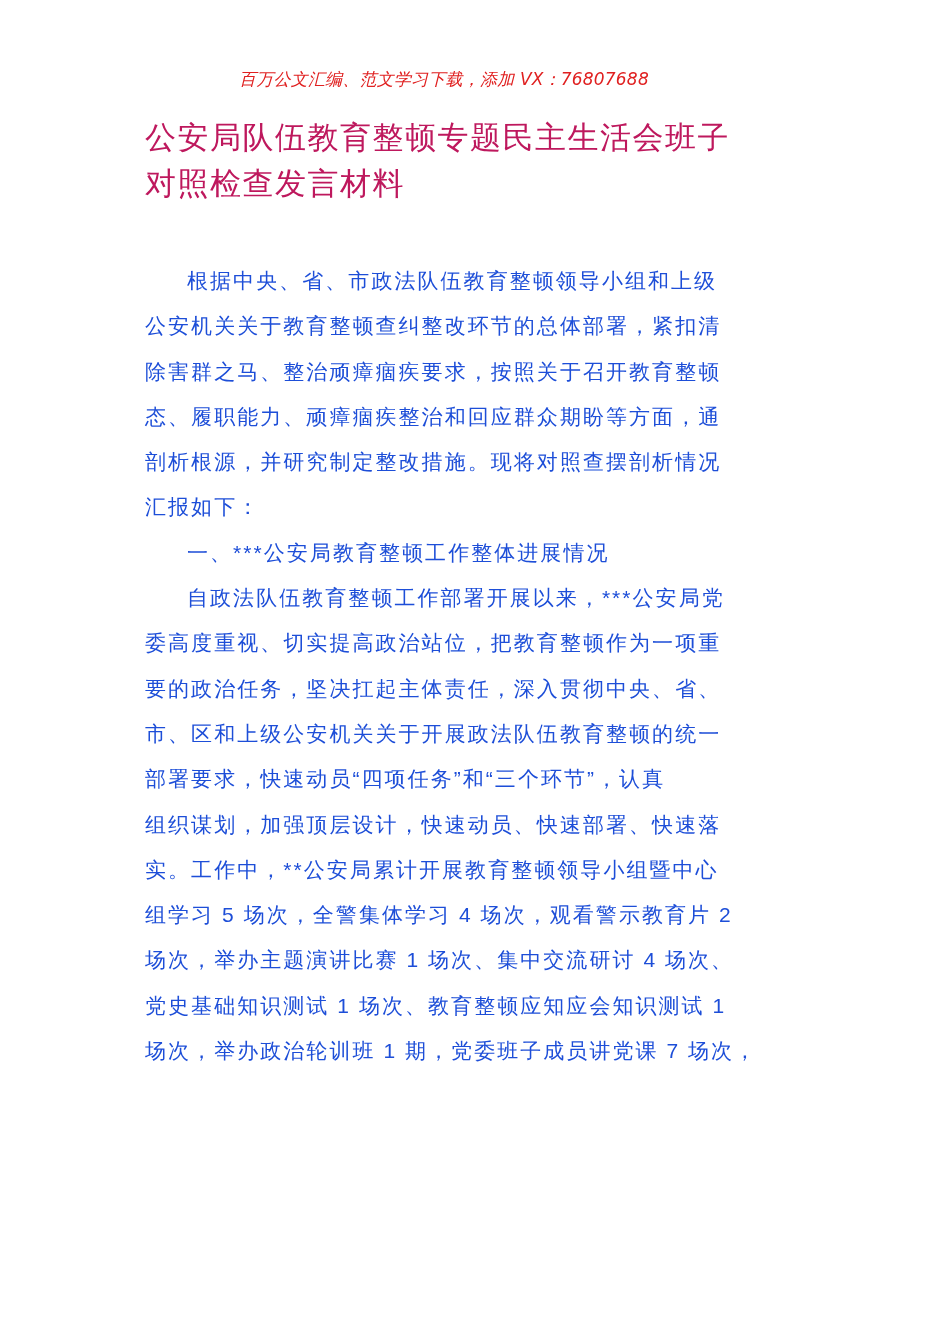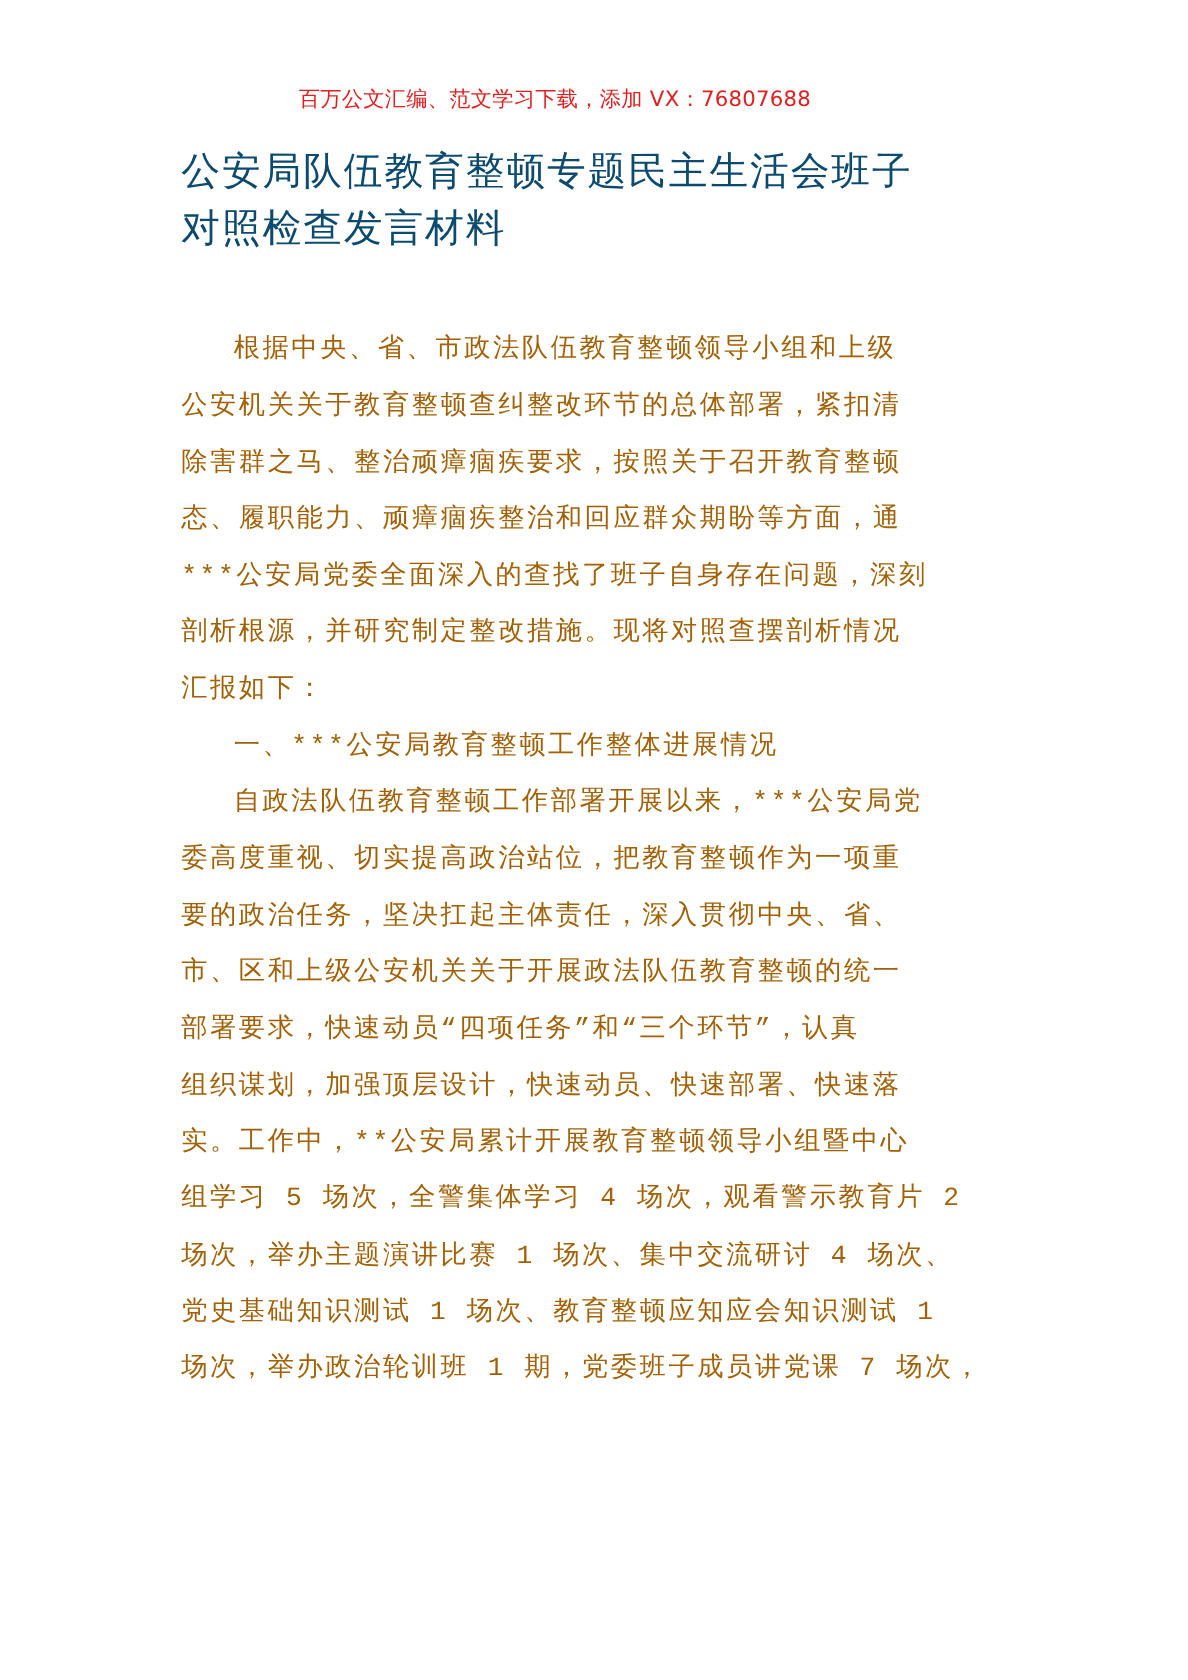--- a/index.html
+++ b/index.html
@@ -1,43 +1,42 @@
 <!DOCTYPE html>
 <html><head>
 <meta charset="utf-8">
 <style>
   html, body { margin: 0; padding: 0; background: #ffffff; }
   body { width: 950px; height: 1344px; position: relative; overflow: hidden;
          font-family: "DejaVu Sans", "Liberation Sans", sans-serif; color: #1a1a1a; }
   .header-line { position: absolute; left: 0; width: 888px; top: 68px; text-align: center;
-                 font-size: 17px; letter-spacing: 0.2px; }
+                 font-size: 17px; letter-spacing: 0.2px; font-style: italic; }
   .title { position: absolute; left: 145px; width: 680px; font-family: "DejaVu Serif", "Liberation Serif", serif;
-           font-size: 31px; line-height: 46px; top: 114px; letter-spacing: 1.5px; color: #0c4a6e; }
+           font-size: 31px; line-height: 46px; top: 114px; letter-spacing: 1.5px; color: #be185d; }
   .title div { white-space: nowrap; }
   .body { position: absolute; left: 145px; width: 680px; top: 258px; }
   .line { height: 45.3px; line-height: 45.3px; font-size: 21px; white-space: nowrap;
-          font-family: Liberation Mono, monospace; letter-spacing: 2.05px; color: #a16207; }
+          font-family: Liberation Sans, sans-serif; letter-spacing: 2.05px; color: #1d4ed8; }
   .line.indent { padding-left: 42px; }
 </style>
 </head>
 <body>
 
 <div class="header-line" style="color: rgb(224, 32, 32);">百万公文汇编、范文学习下载，添加 VX：76807688</div>
 
 <div class="title">
   <div>公安局队伍教育整顿专题民主生活会班子</div>
   <div>对照检查发言材料</div>
 </div>
 
 <div class="body" id="body">
     <div class="line indent">根据中央、省、市政法队伍教育整顿领导小组和上级</div>
     <div class="line">公安机关关于教育整顿查纠整改环节的总体部署，紧扣清</div>
     <div class="line">除害群之马、整治顽瘴痼疾要求，按照关于召开教育整顿</div>
     <div class="line">态、履职能力、顽瘴痼疾整治和回应群众期盼等方面，通</div>
-    <div class="line">***公安局党委全面深入的查找了班子自身存在问题，深刻</div>
     <div class="line">剖析根源，并研究制定整改措施。现将对照查摆剖析情况</div>
     <div class="line">汇报如下：</div>
     <div class="line indent">一、***公安局教育整顿工作整体进展情况</div>
     <div class="line indent">自政法队伍教育整顿工作部署开展以来，***公安局党</div>
     <div class="line">委高度重视、切实提高政治站位，把教育整顿作为一项重</div>
     <div class="line">要的政治任务，坚决扛起主体责任，深入贯彻中央、省、</div>
     <div class="line">市、区和上级公安机关关于开展政法队伍教育整顿的统一</div>
     <div class="line">部署要求，快速动员“四项任务”和“三个环节”，认真</div>
     <div class="line">组织谋划，加强顶层设计，快速动员、快速部署、快速落</div>
     <div class="line">实。工作中，**公安局累计开展教育整顿领导小组暨中心</div>

